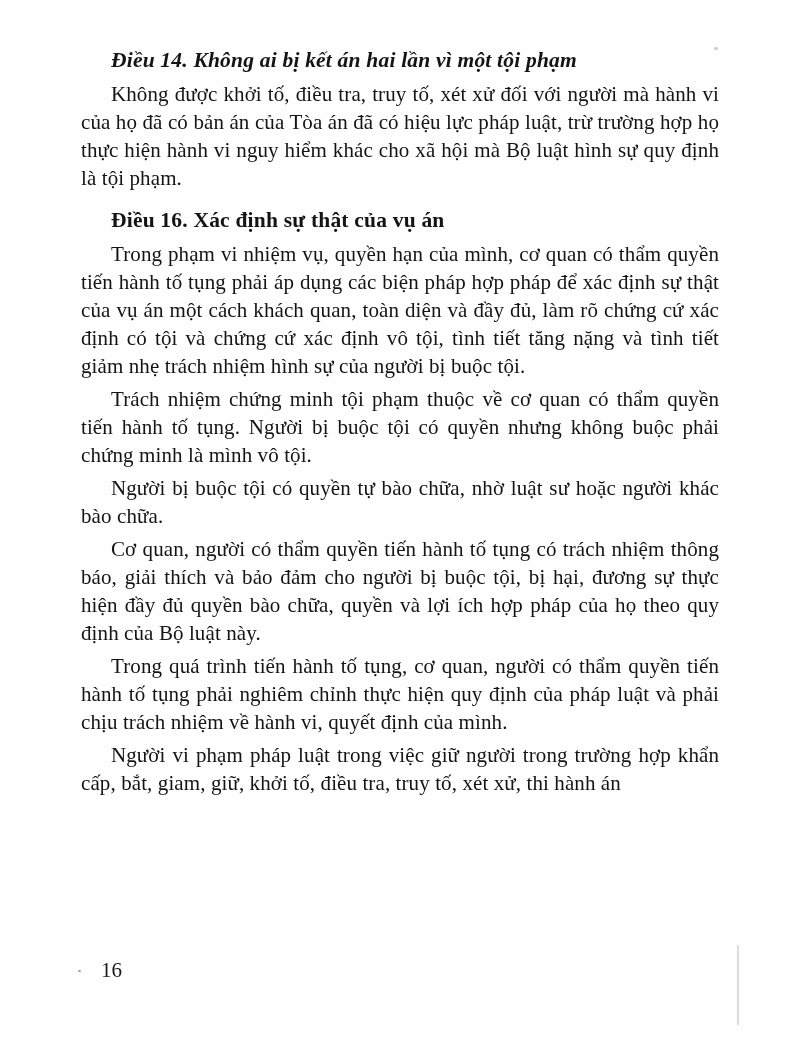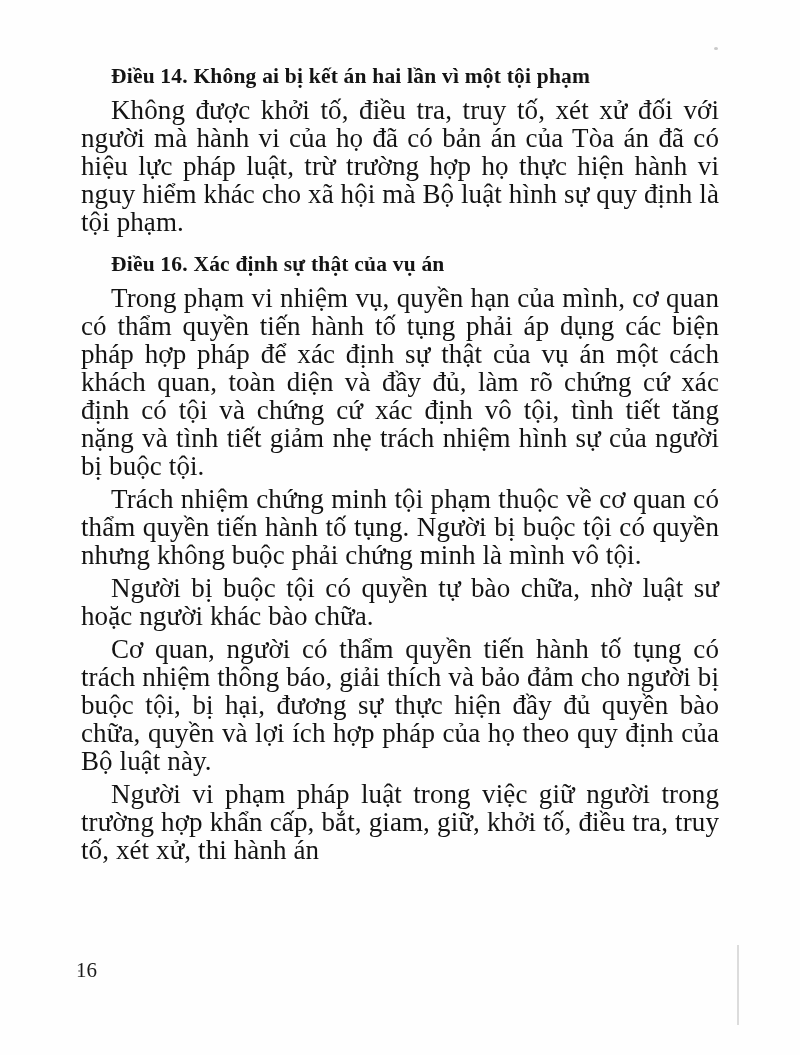--- a/index.html
+++ b/index.html
@@ -29,33 +29,34 @@
   .article h2 {
     font-size: 21.5px;
     line-height: 29px;
     font-weight: bold;
     margin: 14px 0 5px 0;
     text-indent: 30px;
     text-align: justify;
     letter-spacing: 0.2px;
   }
   .article:first-child h2 {
-    margin-top: 16px;
+    margin-top: 0;
+    font-style: italic;
   }
   .article p {
-    font-size: 27px;
+    font-size: 21px;
     line-height: 28px;
     margin: 0 0 5px 0;
     text-indent: 30px;
     text-align: justify;
     letter-spacing: 0.1px;
   }
   .page-number {
     position: absolute;
-    left: 76px;
+    left: 101px;
     top: 958px;
     font-size: 21px;
     color: #1a1a1a;
   }
   .scan-line {
     position: absolute;
     left: 737px;
     top: 945px;
     width: 2px;
     height: 80px;
@@ -96,20 +97,21 @@
       <p>Trong phạm vi nhiệm vụ, quyền hạn của mình, cơ quan có thẩm quyền tiến hành tố tụng phải áp dụng các biện pháp hợp pháp để xác định sự thật của vụ án một cách khách quan, toàn diện và đầy đủ, làm rõ chứng cứ xác định có tội và chứng cứ xác định vô tội, tình tiết tăng nặng và tình tiết giảm nhẹ trách nhiệm hình sự của người bị buộc tội.</p>
       <p>Trách nhiệm chứng minh tội phạm thuộc về cơ quan có thẩm quyền tiến hành tố tụng. Người bị buộc tội có quyền nhưng không buộc phải chứng minh là mình vô tội.</p>
     </section>
 
     <section class="article">
       <p>Người bị buộc tội có quyền tự bào chữa, nhờ luật sư hoặc người khác bào chữa.</p>
       <p>Cơ quan, người có thẩm quyền tiến hành tố tụng có trách nhiệm thông báo, giải thích và bảo đảm cho người bị buộc tội, bị hại, đương sự thực hiện đầy đủ quyền bào chữa, quyền và lợi ích hợp pháp của họ theo quy định của Bộ luật này.</p>
     </section>
 
     <section class="article">
+      <p>Trong quá trình tiến hành tố tụng, cơ quan, người có thẩm quyền tiến hành tố tụng phải nghiêm chỉnh thực hiện quy định của pháp luật và phải chịu trách nhiệm về hành vi, quyết định của mình.</p>
       <p>Người vi phạm pháp luật trong việc giữ người trong trường hợp khẩn cấp, bắt, giam, giữ, khởi tố, điều tra, truy tố, xét xử, thi hành án</p>
     </section>
 
   </div>
 
   <div class="page-number">16</div>
 
   <div class="scan-line"></div>
   <div class="speck-a"></div>
   <div class="speck-b"></div>

